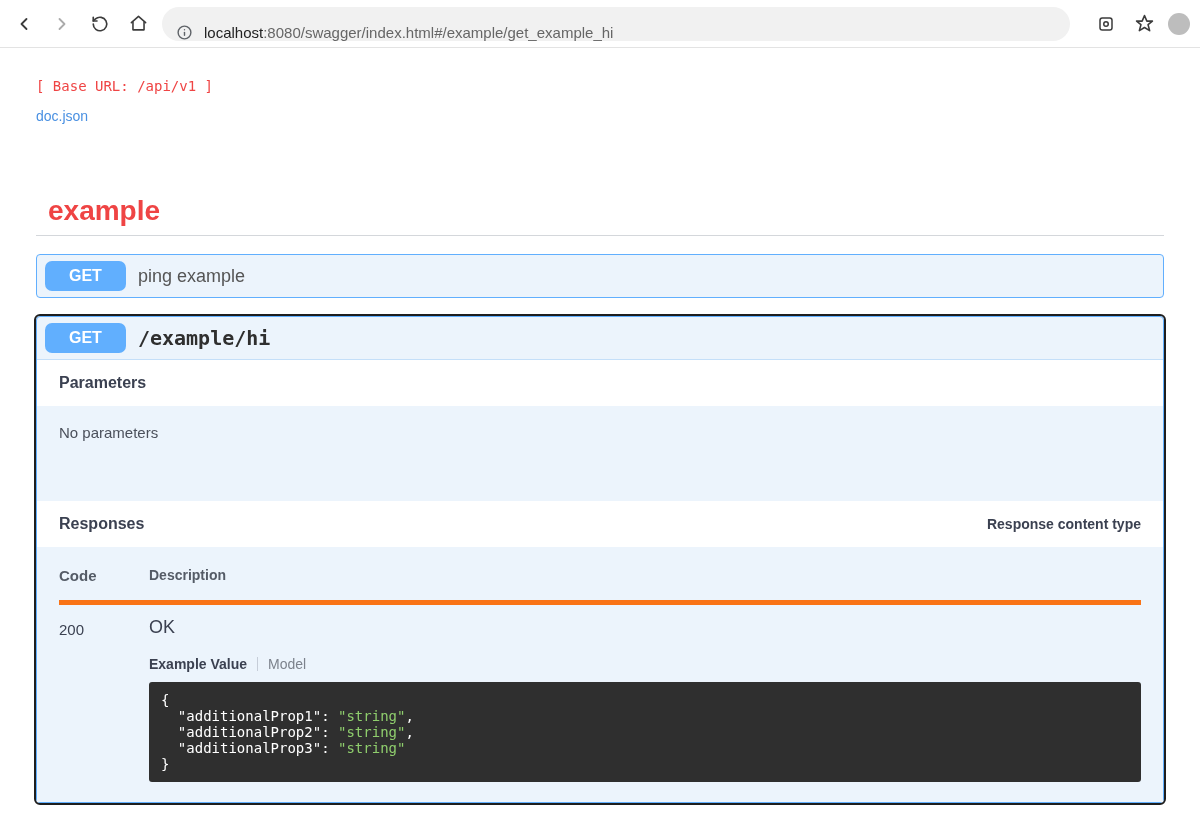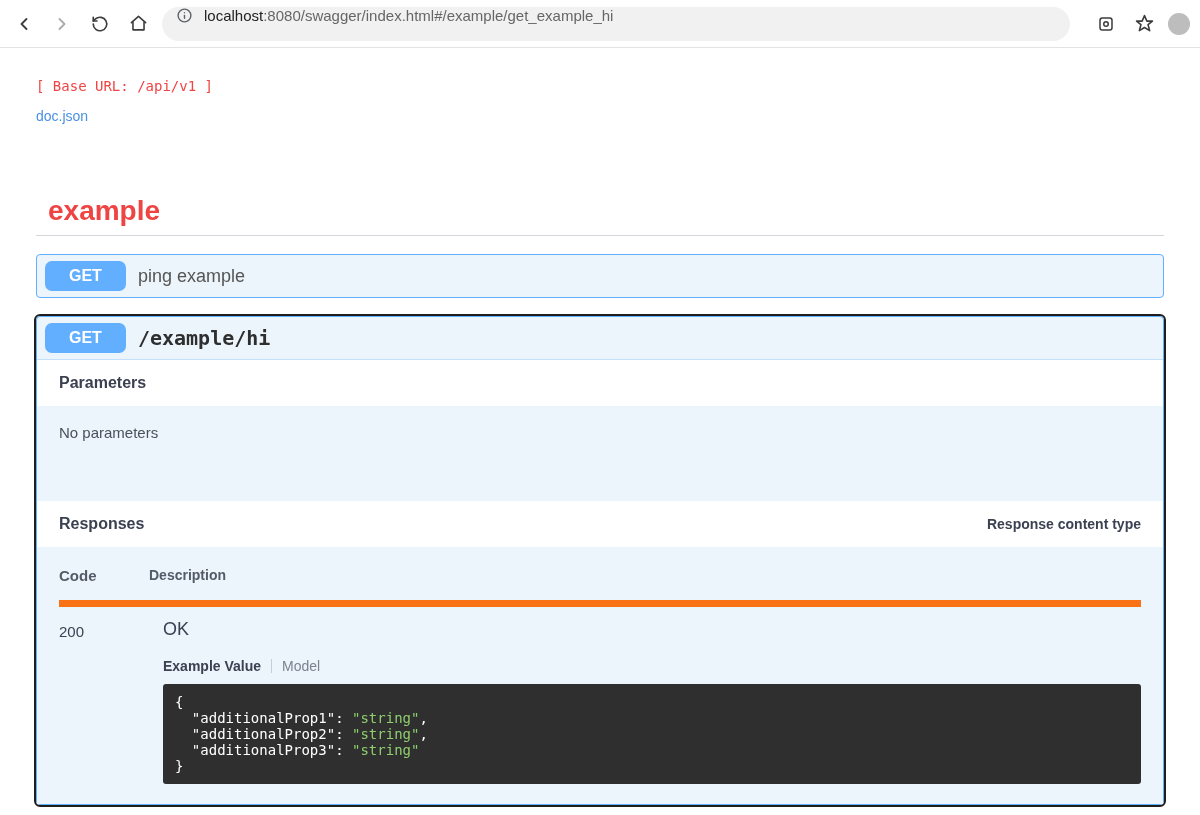--- a/index.html
+++ b/index.html
@@ -27,21 +27,21 @@
     border-radius: 50%;
     color: #3c3c3c;
   }
   .nav-icon.disabled { color: #ababab; }
   .address-bar {
     flex: 1;
     height: 34px;
     background: #f1f1f1;
     border-radius: 17px;
     display: flex;
-    align-items: flex-start;
+    align-items: flex-end;
     padding: 0 14px;
     gap: 10px;
     font-size: 15px;
     color: #222;
   }
   .addr-lock { width:18px; display:flex; align-items:center; color:#5f6368; }
   .addr-url .host { color:#222; font-weight:500; }
   .addr-url .rest { color:#666; }
   .chrome-right { display:flex; align-items:center; gap:10px; margin-left:12px; }
   .profile-dot { width:22px; height:22px; border-radius:50%; background:#bdbdbd; }
@@ -134,32 +134,32 @@
     align-items: center;
     padding: 14px 22px;
     background: #fff;
     font-weight: 700;
     color: #3b4151;
     font-size: 16px;
   }
   .responses-body { padding: 20px 22px; }
   .resp-table-head {
     display: flex;
-    border-bottom: 7px solid #f97316;
+    border-bottom: 5px solid #f97316;
     padding-bottom: 16px;
     margin-bottom: 12px;
     font-size: 14px;
     font-weight: 600;
     color: #545b66;
   }
   .col-code { width: 90px; font-size:15px; }
   .col-desc { flex: 1; font-size:14px; }
   .resp-row { display: flex; align-items: flex-start; }
   .code-val { width: 90px; font-size: 15px; color:#3b4151; padding-top:4px; }
-  .desc-cell { flex: 1; margin-left: 14px; }
+  .desc-cell { flex: 1; }
   .desc-text { font-size: 18px; color: #3b4151; margin-bottom: 18px; }
 
   .tabbar { display:flex; align-items:center; gap:10px; font-size:14px; margin-bottom:10px; }
   .tab { color:#7c828c; cursor:pointer; }
   .tab.active { color:#3b4151; font-weight:700; }
   .tab-sep { width:1px; height:14px; background:#c6cdd8; }
 
   .code-block {
     background: #2f2f2f;
     color:#fff;

